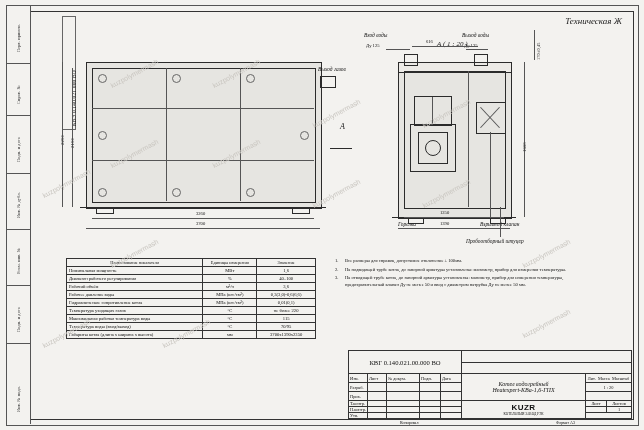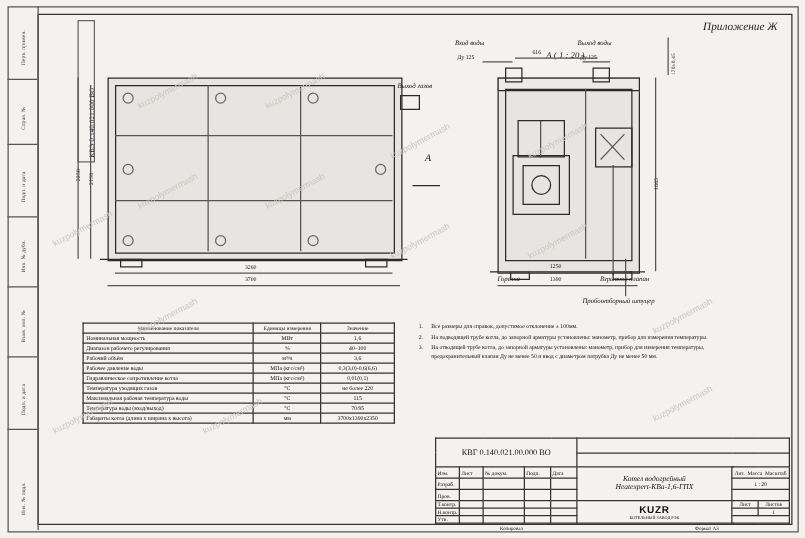--- a/index.html
+++ b/index.html
@@ -108,21 +108,21 @@
   <div class="vtext" style="left:16px;top:104px;">Справ. №</div>
   <div class="vtext" style="left:16px;top:162px;">Подп. и дата</div>
   <div class="vtext" style="left:16px;top:218px;">Инв. № дубл.</div>
   <div class="vtext" style="left:16px;top:274px;">Взам. инв. №</div>
   <div class="vtext" style="left:16px;top:332px;">Подп. и дата</div>
   <div class="vtext" style="left:16px;top:412px;">Инв. № подл.</div>
 
   <div class="boxthin" style="left:62px;top:16px;width:12px;height:112px;"></div>
   <div class="vtext" style="left:71px;top:126px;font-size:5.4px;color:#111;">КВЭ 0.140.021.000 ВО</div>
 
-  <div class="appx">Приложение Ж</div>
+  <div class="appx">Техническая Ж</div>
   <div class="a120">А ( 1 : 20 )</div>
 
   <div class="box gray" style="left:86px;top:62px;width:234px;height:145px;"></div>
   <div class="box" style="left:92px;top:68px;width:222px;height:133px;"></div>
 
   <div class="h thin" style="left:92px;top:108px;width:222px;"></div>
   <div class="h thin" style="left:92px;top:160px;width:222px;"></div>
   <div class="v thin" style="left:166px;top:68px;height:133px;"></div>
   <div class="v thin" style="left:240px;top:68px;height:133px;"></div>
 

